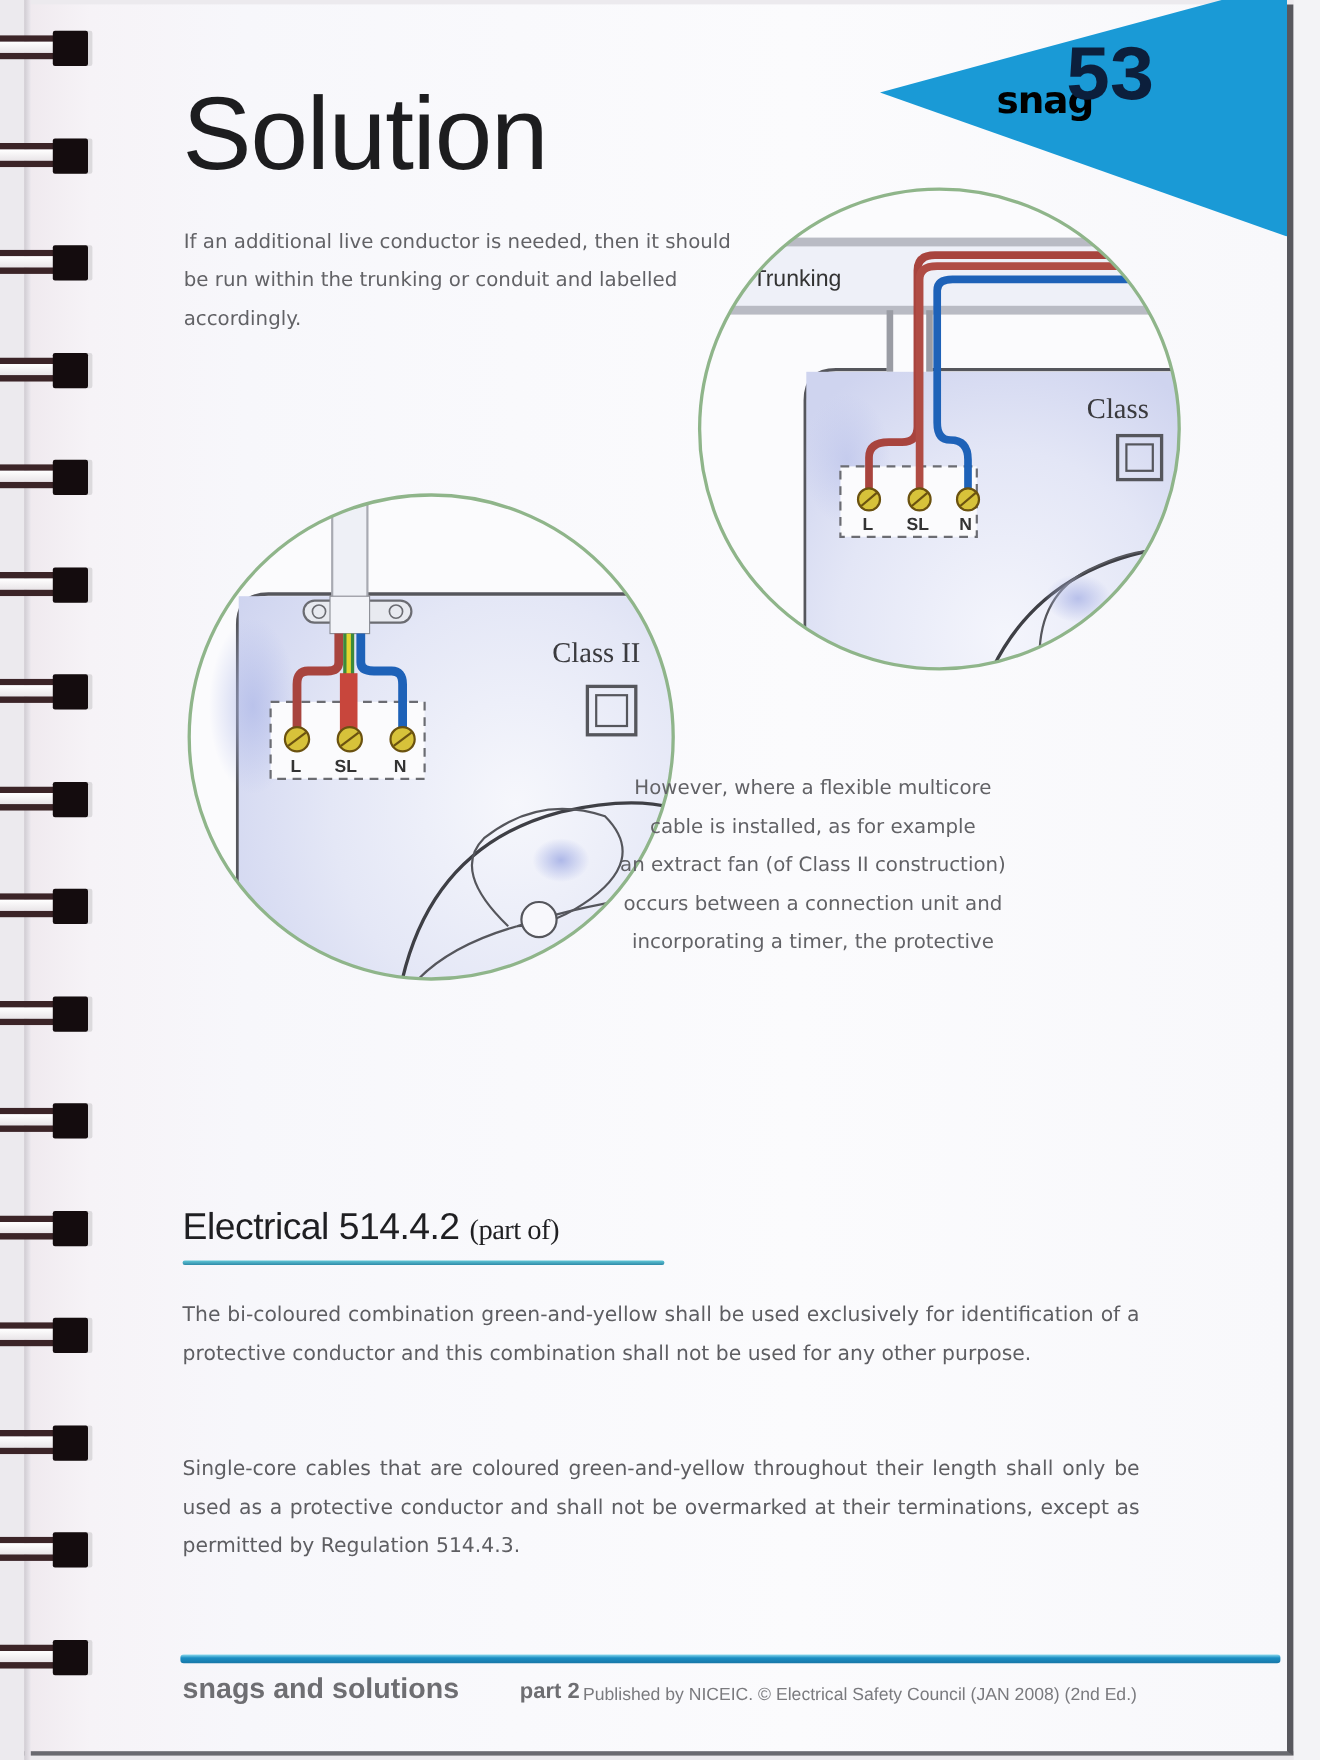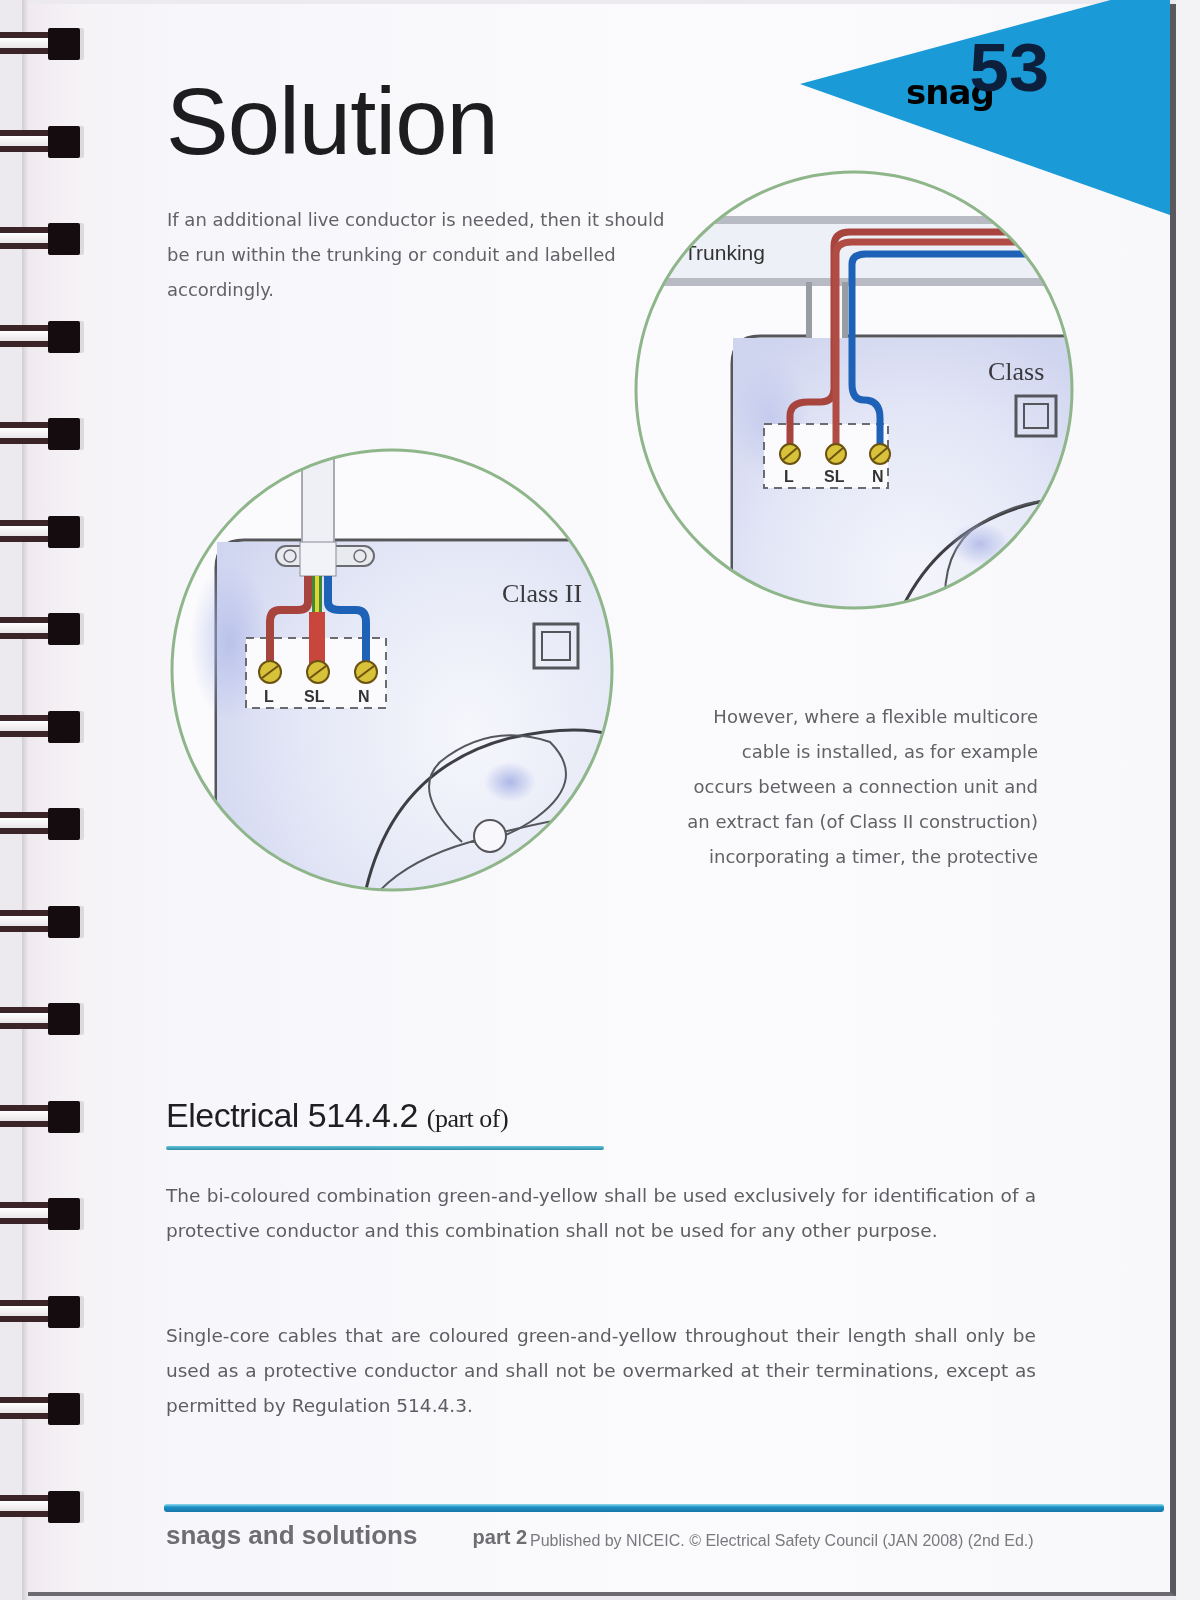--- a/index.html
+++ b/index.html
@@ -54,21 +54,21 @@
     font-size:18px; line-height:35px; color:#626266;
     font-family:"DejaVu Sans", sans-serif;
   }
   .diagram { position:absolute; }
   .diag-text-serif { font-family:"Liberation Serif", serif; fill:#3a3a3e; }
   .diag-text-sans { font-family:"Liberation Sans", sans-serif; font-weight:bold; fill:#333; }
   .however {
     position:absolute; left:440px; top:699px; width:598px;
     font-size:18px; line-height:35px; color:#626266; text-align:right;
   }
-  .however span { display:block; }
+  .however span { display:block;text-align:center; }
   .however .last { text-align:left; position:relative; left:16px; }
   .reg-heading {
     position:absolute; left:166px; top:1096px; font-size:34px; color:#1f1f22;
     font-family:"Liberation Sans", sans-serif; letter-spacing:-0.5px;
   }
   .reg-heading .sub { font-size:26px; font-family:"Liberation Serif", serif; }
   .reg-underline {
     position:absolute; left:166px; top:1146px; width:438px; height:4px;
     background:linear-gradient(180deg,#5fc6d6,#2f8aa8);
     border-radius:2px;
@@ -293,22 +293,22 @@
     <path d="M200,460 Q230,420 300,400 Q360,380 440,370" fill="none" stroke="#55565c" stroke-width="2"></path>
     <circle cx="320" cy="394" r="16" fill="#f8f8fc" stroke="#55565c" stroke-width="2"></circle>
     <ellipse cx="340" cy="340" rx="26" ry="20" fill="url(#blob2)"></ellipse>
   </g>
   <circle cx="222" cy="228" r="220" fill="none" stroke="#8fb58a" stroke-width="3"></circle>
 </svg>
 
 <div class="however">
   <span>However, where a flexible multicore</span>
   <span>cable is installed, as for example</span>
+  <span>an extract fan (of Class II construction)</span>
   <span>occurs between a connection unit and</span>
-  <span>an extract fan (of Class II construction)</span>
   <span>incorporating a timer, the protective</span>
 </div>
 
 <div class="reg-heading">
   <span>Electrical 514.4.2</span>
   <span class="sub">(part of)</span>
 </div>
 <div class="reg-underline"></div>
 
 <div class="reg-para p1">The bi-coloured combination green-and-yellow shall be used exclusively for identification of a protective conductor and this combination shall not be used for any other purpose.</div>

